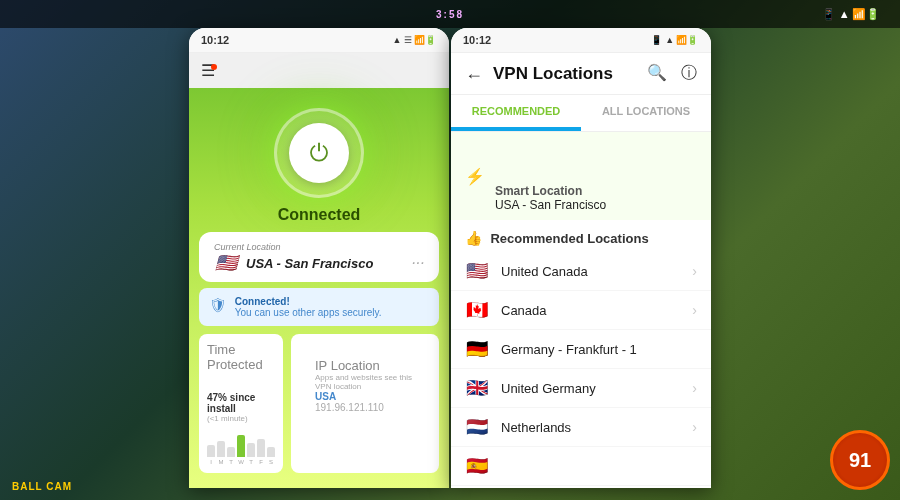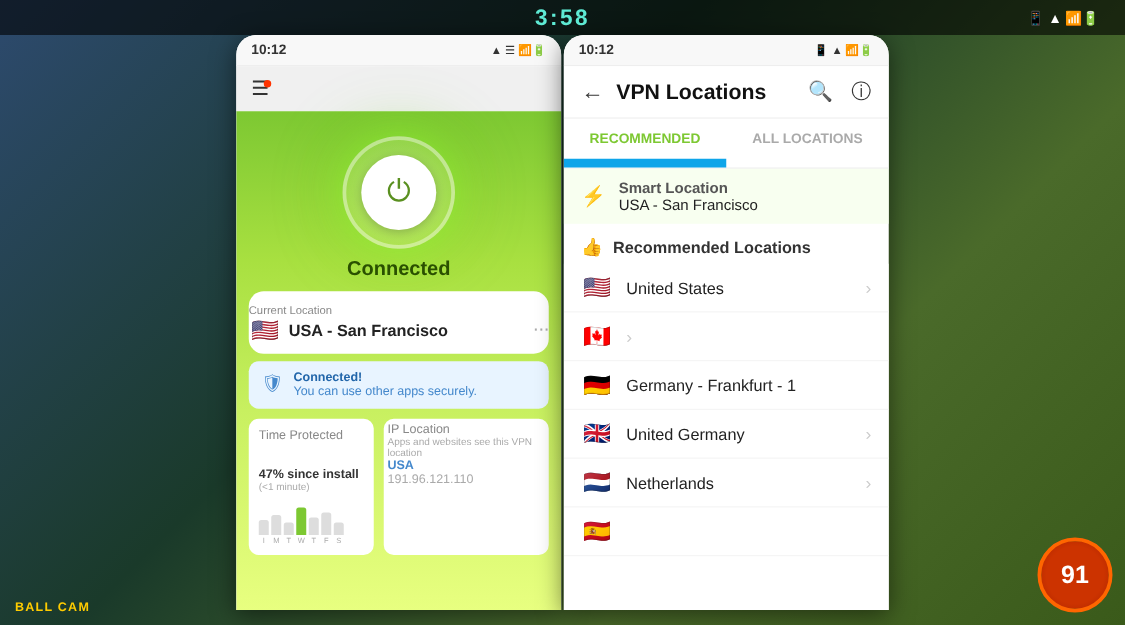--- a/index.html
+++ b/index.html
@@ -27,22 +27,22 @@
       left: 0;
       right: 0;
       height: 28px;
       background: rgba(0,0,0,0.6);
       display: flex;
       align-items: center;
       justify-content: center;
       z-index: 10;
     }
     .top-bar-time {
-      color: #5eead4;
-      font-size: 18px;
+      color: #f0abfc;
+      font-size: 10px;
       font-weight: bold;
       letter-spacing: 2px;
     }
     .top-bar-icon {
       position: absolute;
       right: 20px;
       color: white;
       font-size: 11px;
     }
 
@@ -165,23 +165,24 @@
     .connected-text {
       color: #2a5000;
       font-size: 16px;
       font-weight: bold;
       margin-top: 8px;
     }
 
     .vpn-card {
       background: white;
       border-radius: 12px;
-      padding: 10px 0;
+      padding: 10px 15px;
       margin-top: 8px;
       width: 100%;
+      font-style: italic;
     }
 
     .current-location-label {
       font-size: 9px;
       color: #888;
       margin-bottom: 2px;
     }
 
     .current-location-row {
       display: flex;
@@ -235,21 +236,21 @@
       gap: 8px;
     }
 
     .stat-box {
       flex: 1;
       background: white;
       border-radius: 8px;
       padding: 8px;
     }
 
-    .stat-label { font-size: 10px; color: #888; }
+    .stat-label { font-size: 13px; color: #888; }
     .stat-value { font-size: 10px; font-weight: bold; color: #333; margin-top: 20px; }
     .stat-sub { font-size: 8px; color: #aaa; }
 
     .mini-chart {
       display: flex;
       align-items: flex-end;
       gap: 2px;
       height: 30px;
       margin-top: 4px;
     }
@@ -264,21 +265,21 @@
     .chart-labels {
       display: flex;
       gap: 2px;
       margin-top: 2px;
     }
     .chart-label { font-size: 6px; color: #aaa; width: 8px; text-align: center; }
 
     .ip-box {
       background: white;
       border-radius: 8px;
-      padding: 3px;
+      padding: 24px;
       flex: 1.5;
     }
 
     .ip-country { color: #4488cc; font-weight: bold; font-size: 10px; }
     .ip-address { color: #aaa; font-size: 10px; }
 
     
     .loc-header {
       background: white;
       padding: 10px 14px;
@@ -319,21 +320,21 @@
       text-align: center;
       padding: 10px 0;
       font-size: 11px;
       font-weight: bold;
       color: #aaa;
       cursor: pointer;
     }
 
     .loc-tab.active {
       color: #7dc832;
-      border-bottom: 7px solid #0ea5e9;
+      border-bottom: 4px solid #0ea5e9;
     }
 
     .loc-list {
       flex: 1;
       overflow-y: auto;
       background: white;
     }
 
     .loc-section-header {
       display: flex;
@@ -392,20 +393,21 @@
       background: #f8fff0;
     }
 
     .smart-icon {
       font-size: 16px;
       color: #7dc832;
     }
 
     .smart-loc-text {
       flex: 1;
+      margin-top: 44px;
     }
 
     .smart-title { font-size: 12px; font-weight: bold; color: #555; }
     .smart-sub { font-size: 12px; color: #222; font-weight: 500; }
   </style>
 </head>
 <body>
 
 <div class="bg"></div>
 
@@ -528,25 +530,26 @@
     </div>
 
     <div class="loc-section-header">
       <span class="loc-section-icon">👍</span>
       <span class="loc-section-title">Recommended Locations</span>
     </div>
 
     <div class="loc-list">
       <div class="loc-item">
         <span class="flag">🇺🇸</span>
-        <span class="loc-item-name">United States</span>
+        <span class="loc-item-name">United Canada</span>
         <span class="chevron-right">›</span>
       </div>
       <div class="loc-item">
         <span class="flag">🇨🇦</span>
+        <span class="loc-item-name">Canada</span>
         <span class="chevron-right">›</span>
       </div>
       <div class="loc-item">
         <span class="flag">🇩🇪</span>
         <span class="loc-item-name">Germany - Frankfurt - 1</span>
       </div>
       <div class="loc-item">
         <span class="flag">🇬🇧</span>
         <span class="loc-item-name">United Germany</span>
         <span class="chevron-right">›</span>

